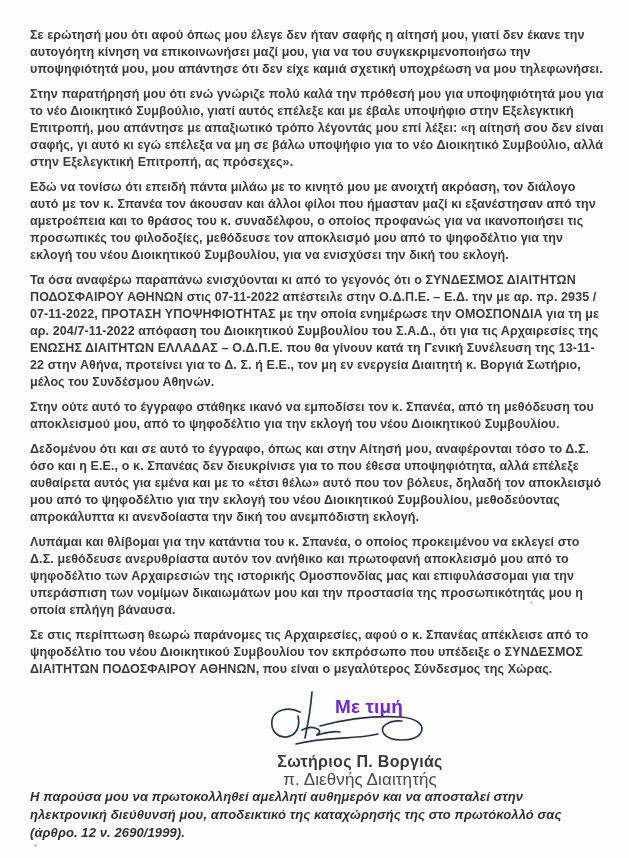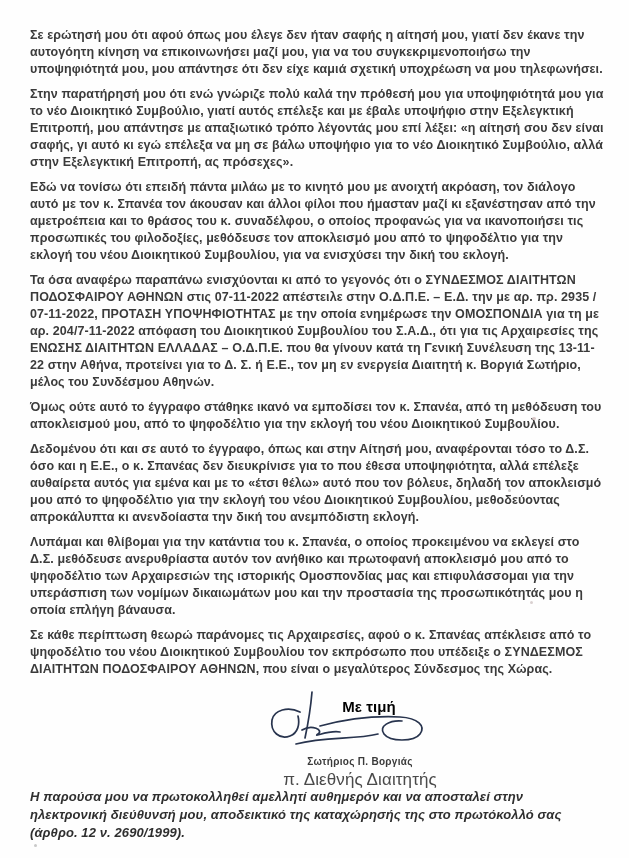--- a/index.html
+++ b/index.html
@@ -33,37 +33,37 @@
   .closing-block {
     position: relative;
     margin-top: 12px;
     margin-left: 225px;
     width: 210px;
     text-align: center;
   }
   .salutation {
     display: block;
     margin-left: 18px;
-    font-size: 15px;
-    color: #000000;
+    font-size: 19px;
+    color: #6d28d9;
     font-weight: 700;
     margin-top: 20px;
   }
   .signature-svg {
     position: absolute;
     left: -5px;
     top: -8px;
     width: 190px;
     height: 72px;
     pointer-events: none;
   }
   .signatory-name {
     display: block;
     margin-top: 38px;
-    font-size: 10px;
+    font-size: 16px;
     font-weight: 700;
     color: #3a3a3a;
     letter-spacing: 0.3px;
   }
   .signatory-title {
     display: block;
     margin-top: 1px;
     font-size: 17px;
     font-weight: 400;
     color: #4a4a4a;
@@ -91,24 +91,24 @@
 </head>
 <body>
 
 <div class="page">
 
   <div class="letter-body">
     <p>Σε ερώτησή μου ότι αφού όπως μου έλεγε δεν ήταν σαφής η αίτησή μου, γιατί δεν έκανε την αυτογόητη κίνηση να επικοινωνήσει μαζί μου, για να του συγκεκριμενοποιήσω την υποψηφιότητά μου, μου απάντησε ότι δεν είχε καμιά σχετική υποχρέωση να μου τηλεφωνήσει.</p>
     <p>Στην παρατήρησή μου ότι ενώ γνώριζε πολύ καλά την πρόθεσή μου για υποψηφιότητά μου για το νέο Διοικητικό Συμβούλιο, γιατί αυτός επέλεξε και με έβαλε υποψήφιο στην Εξελεγκτική Επιτροπή, μου απάντησε με απαξιωτικό τρόπο λέγοντάς μου επί λέξει: «η αίτησή σου δεν είναι σαφής, γι αυτό κι εγώ επέλεξα να μη σε βάλω υποψήφιο για το νέο Διοικητικό Συμβούλιο, αλλά στην Εξελεγκτική Επιτροπή, ας πρόσεχες».</p>
     <p>Εδώ να τονίσω ότι επειδή πάντα μιλάω με το κινητό μου με ανοιχτή ακρόαση, τον διάλογο αυτό με τον κ. Σπανέα τον άκουσαν και άλλοι φίλοι που ήμασταν μαζί κι εξανέστησαν από την αμετροέπεια και το θράσος του κ. συναδέλφου, ο οποίος προφανώς για να ικανοποιήσει τις προσωπικές του φιλοδοξίες, μεθόδευσε τον αποκλεισμό μου από το ψηφοδέλτιο για την εκλογή του νέου Διοικητικού Συμβουλίου, για να ενισχύσει την δική του εκλογή.</p>
     <p>Τα όσα αναφέρω παραπάνω ενισχύονται κι από το γεγονός ότι ο ΣΥΝΔΕΣΜΟΣ ΔΙΑΙΤΗΤΩΝ ΠΟΔΟΣΦΑΙΡΟΥ ΑΘΗΝΩΝ στις 07-11-2022 απέστειλε στην Ο.Δ.Π.Ε. – Ε.Δ. την με αρ. πρ. 2935 / 07-11-2022, ΠΡΟΤΑΣΗ ΥΠΟΨΗΦΙΟΤΗΤΑΣ με την οποία ενημέρωσε την ΟΜΟΣΠΟΝΔΙΑ για τη με αρ. 204/7-11-2022 απόφαση του Διοικητικού Συμβουλίου του Σ.Α.Δ., ότι για τις Αρχαιρεσίες της ΕΝΩΣΗΣ ΔΙΑΙΤΗΤΩΝ ΕΛΛΑΔΑΣ – Ο.Δ.Π.Ε. που θα γίνουν κατά τη Γενική Συνέλευση της 13-11-22 στην Αθήνα, προτείνει για το Δ. Σ. ή Ε.Ε., τον μη εν ενεργεία Διαιτητή κ. Βοργιά Σωτήριο, μέλος του Συνδέσμου Αθηνών.</p>
-    <p>Όμως ούτε αυτό το έγγραφο στάθηκε ικανό να εμποδίσει τον κ. Σπανέα, από τη μεθόδευση του αποκλεισμού μου, από το ψηφοδέλτιο για την εκλογή του νέου Διοικητικού Συμβουλίου.</p>
+    <p>Στην ούτε αυτό το έγγραφο στάθηκε ικανό να εμποδίσει τον κ. Σπανέα, από τη μεθόδευση του αποκλεισμού μου, από το ψηφοδέλτιο για την εκλογή του νέου Διοικητικού Συμβουλίου.</p>
     <p>Δεδομένου ότι και σε αυτό το έγγραφο, όπως και στην Αίτησή μου, αναφέρονται τόσο το Δ.Σ. όσο και η Ε.Ε., ο κ. Σπανέας δεν διευκρίνισε για το που έθεσα υποψηφιότητα, αλλά επέλεξε αυθαίρετα αυτός για εμένα και με το «έτσι θέλω» αυτό που τον βόλευε, δηλαδή τον αποκλεισμό μου από το ψηφοδέλτιο για την εκλογή του νέου Διοικητικού Συμβουλίου, μεθοδεύοντας απροκάλυπτα κι ανενδοίαστα την δική του ανεμπόδιστη εκλογή.</p>
     <p>Λυπάμαι και θλίβομαι για την κατάντια του κ. Σπανέα, ο οποίος προκειμένου να εκλεγεί στο Δ.Σ. μεθόδευσε ανερυθρίαστα αυτόν τον ανήθικο και πρωτοφανή αποκλεισμό μου από το ψηφοδέλτιο των Αρχαιρεσιών της ιστορικής Ομοσπονδίας μας και επιφυλάσσομαι για την υπεράσπιση των νομίμων δικαιωμάτων μου και την προστασία της προσωπικότητάς μου η οποία επλήγη βάναυσα.</p>
-    <p>Σε κάθε περίπτωση θεωρώ παράνομες τις Αρχαιρεσίες, αφού ο κ. Σπανέας απέκλεισε από το ψηφοδέλτιο του νέου Διοικητικού Συμβουλίου τον εκπρόσωπο που υπέδειξε ο ΣΥΝΔΕΣΜΟΣ ΔΙΑΙΤΗΤΩΝ ΠΟΔΟΣΦΑΙΡΟΥ ΑΘΗΝΩΝ, που είναι ο μεγαλύτερος Σύνδεσμος της Χώρας.</p>
+    <p>Σε στις περίπτωση θεωρώ παράνομες τις Αρχαιρεσίες, αφού ο κ. Σπανέας απέκλεισε από το ψηφοδέλτιο του νέου Διοικητικού Συμβουλίου τον εκπρόσωπο που υπέδειξε ο ΣΥΝΔΕΣΜΟΣ ΔΙΑΙΤΗΤΩΝ ΠΟΔΟΣΦΑΙΡΟΥ ΑΘΗΝΩΝ, που είναι ο μεγαλύτερος Σύνδεσμος της Χώρας.</p>
 
     <div class="closing-block">
       <span class="salutation">Με τιμή</span>
 
       <svg class="signature-svg" viewBox="0 0 190 72" fill="none" xmlns="http://www.w3.org/2000/svg">
         <g stroke="#28344e" stroke-width="1.7" stroke-linecap="round" fill="none">
 
           <path d="M62,2 C61,14 58,34 55,48"></path>
 
           <path d="M50,22 C38,16 24,20 22,30 C20,42 30,50 40,46 C48,43 50,34 48,26"></path>

